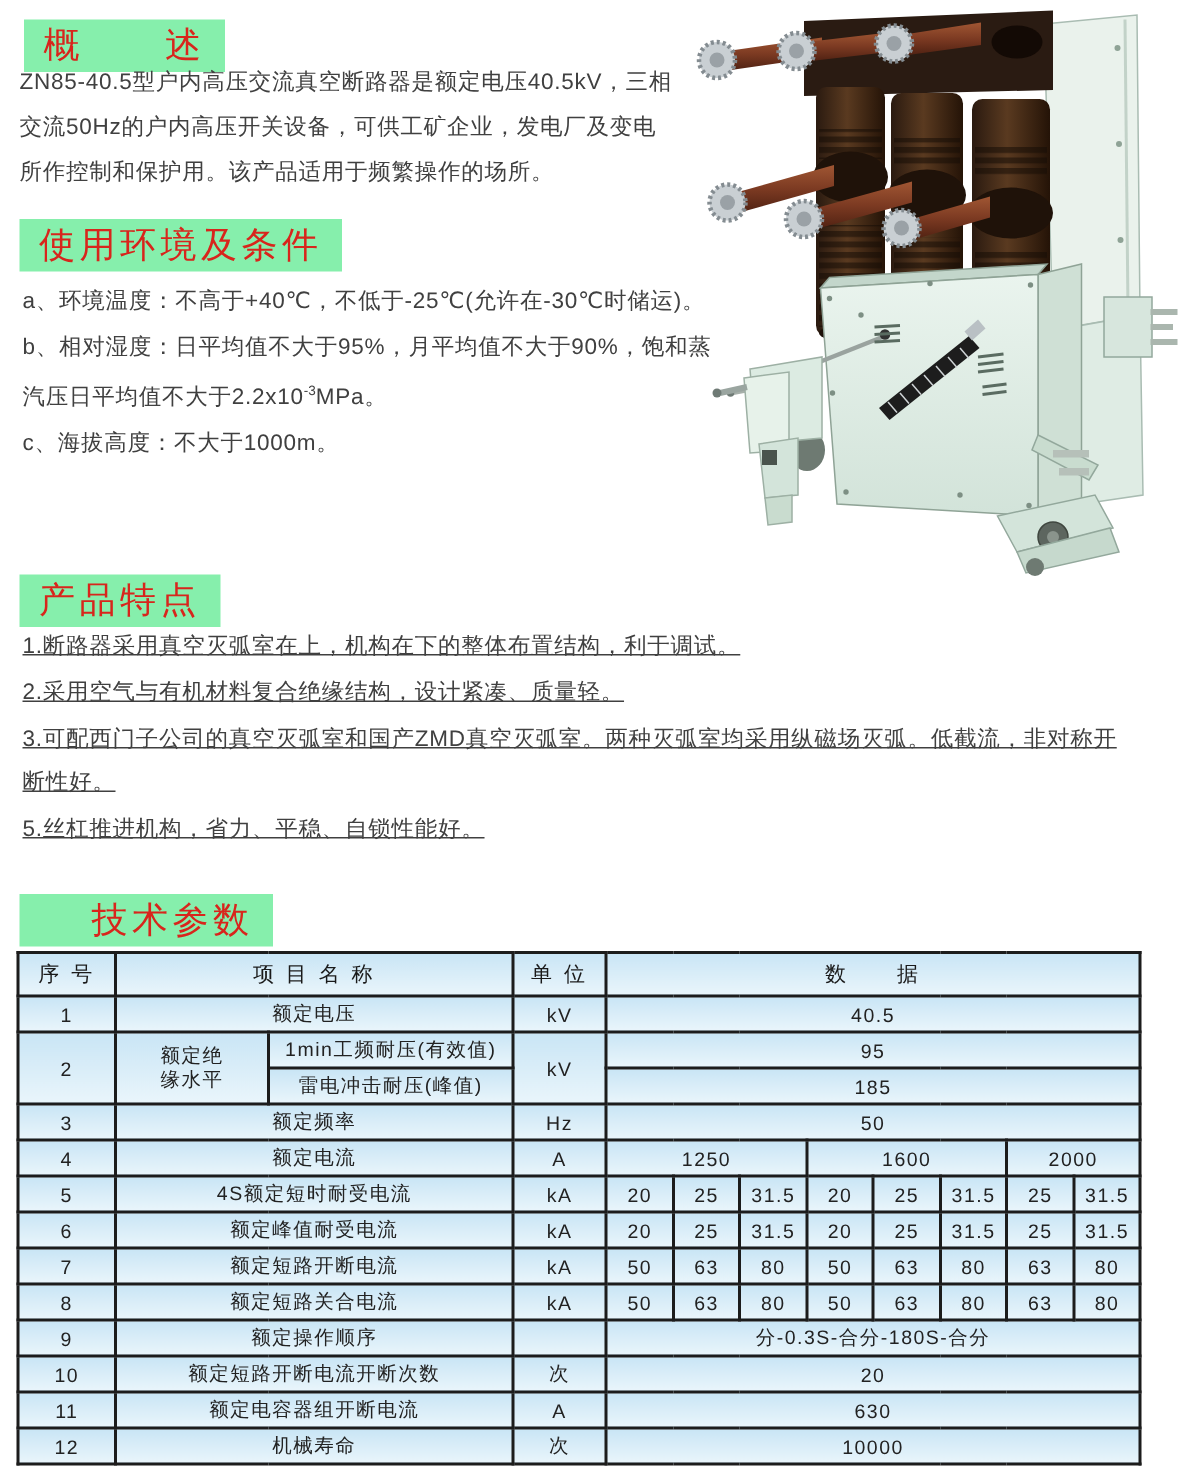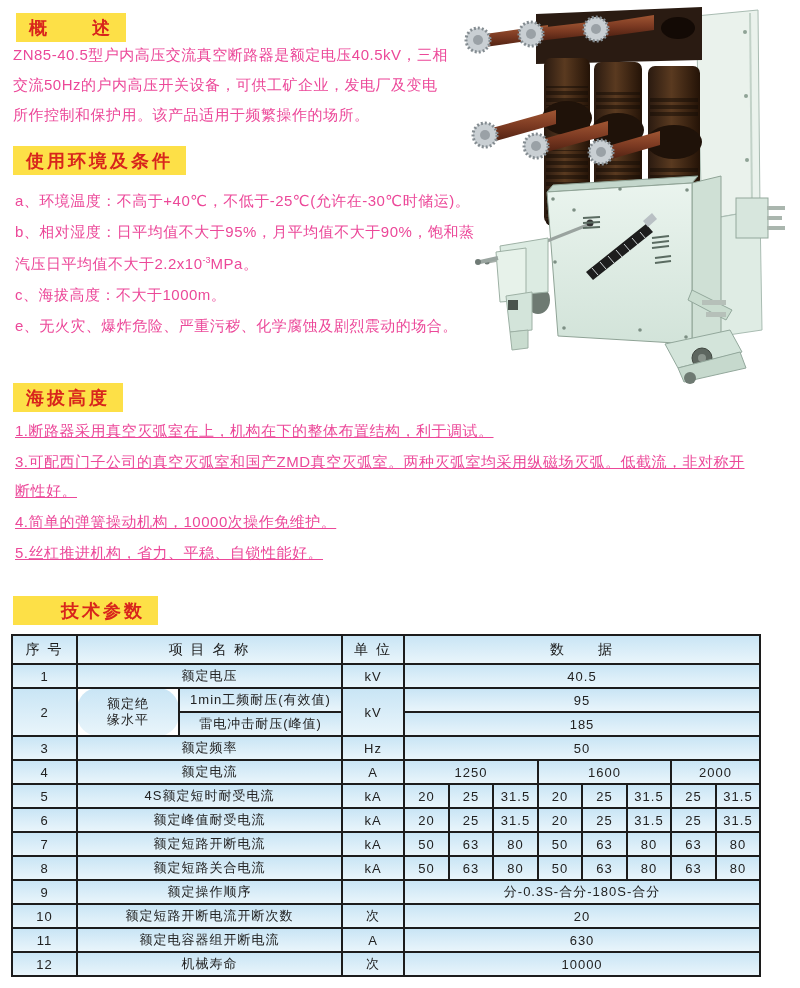--- a/index.html
+++ b/index.html
@@ -1,49 +1,49 @@
 <!DOCTYPE html>
 <html><head>
 <meta charset="utf-8">
 <style>
   html,body{margin:0;padding:0;background:#ffffff;}
   .page{
     position:relative;width:800px;height:988px;background:#ffffff;overflow:hidden;
     font-family:"Liberation Sans","DejaVu Sans",sans-serif;color:#3c3c3c;
   }
   .badge{
-    position:absolute;background:#fde047;color:#d8251c;font-weight:700;
-    font-size:18px;line-height:1;padding:6px 13px 5px;letter-spacing:3px;white-space:nowrap;
+    position:absolute;background:#86efac;color:#d8251c;font-weight:400;
+    font-size:24px;line-height:1;padding:6px 13px 5px;letter-spacing:3px;white-space:nowrap;
   }
   .badge-overview{left:16px;top:13px;}
   .badge-env{left:13px;top:146px;}
   .badge-features{left:13px;top:383px;}
   .badge-params{left:13px;top:596px;padding-left:48px;}
-  .body-text{font-size:15px;letter-spacing:0.5px;line-height:30px;color:#ec4899;}
+  .body-text{font-size:15px;letter-spacing:0.5px;line-height:30px;color:#404040;}
   .overview-p{position:absolute;left:13px;top:40px;width:440px;margin:0;}
   .env-list{position:absolute;left:13px;top:184px;width:470px;line-height:29px;}
   .features-list{position:absolute;left:13px;top:414px;width:748px;line-height:29px;text-decoration:underline;}
   .list-item{margin:2px;}
   sup.pow{font-size:9px;vertical-align:super;letter-spacing:0;}
   .product-photo{position:absolute;left:440px;top:0;width:360px;height:390px;margin:0;}
   
   table.params{
     position:absolute;left:1px;top:634px;width:750px;
     border-collapse:collapse;table-layout:fixed;margin-left:10px;
   }
   table.params td,table.params th{
     border:2px solid #1c1c1c;
     background:linear-gradient(180deg,#c9e5f5 0%,#e9f5fb 100%);
     text-align:center;vertical-align:middle;padding:0;
     font-size:13px;color:#222;font-weight:400;letter-spacing:1px;
   }
   table.params tr{height:24px;}
   table.params tr.hdr{height:29px;}
   table.params tr.hdr th{font-size:14px;letter-spacing:2px;color:#1a1a1a;}
-  .prewrap{white-space:pre-line;line-height:16px;border-radius:21px;}
+  .prewrap{white-space:pre-line;line-height:16px;}
   .num{letter-spacing:0.5px;}
 </style>
 </head>
 <body>
 
 <div class="page">
 
   <div class="badge badge-overview">概　　述</div>
   <p class="body-text overview-p">ZN85-40.5型户内高压交流真空断路器是额定电压40.5kV，三相交流50Hz的户内高压开关设备，可供工矿企业，发电厂及变电所作控制和保护用。该产品适用于频繁操作的场所。</p>
 
@@ -203,28 +203,27 @@
         <rect x="327" y="226" width="18" height="4" fill="#aab6ae"></rect>
       </g>
     </svg>
   </figure>
 
   <div class="badge badge-env">使用环境及条件</div>
   <div class="body-text env-list">
     <div class="list-item">a、环境温度：不高于+40℃，不低于-25℃(允许在-30℃时储运)。</div>
     <div class="list-item"><span>b、相对湿度：日平均值不大于95%，月平均值不大于90%，饱和蒸汽压日平均值不大于2.2x10</span><sup class="pow">-3</sup><span>MPa。</span></div>
     <div class="list-item">c、海拔高度：不大于1000m。</div>
-    <div class="list-item">e、无火灾、爆炸危险、严重污秽、化学腐蚀及剧烈震动的场合。</div>
   </div>
 
-  <div class="badge badge-features">海拔高度</div>
+  <div class="badge badge-features">产品特点</div>
   <div class="body-text features-list">
     <div class="list-item">1.断路器采用真空灭弧室在上，机构在下的整体布置结构，利于调试。</div>
+    <div class="list-item">2.采用空气与有机材料复合绝缘结构，设计紧凑、质量轻。</div>
     <div class="list-item">3.可配西门子公司的真空灭弧室和国产ZMD真空灭弧室。两种灭弧室均采用纵磁场灭弧。低截流，非对称开断性好。</div>
-    <div class="list-item">4.简单的弹簧操动机构，10000次操作免维护。</div>
     <div class="list-item">5.丝杠推进机构，省力、平稳、自锁性能好。</div>
   </div>
 
   <div class="badge badge-params">技术参数</div>
 
   <table class="params">
     <colgroup>
       <col style="width:65px">
         <col style="width:102px">
         <col style="width:163px">

